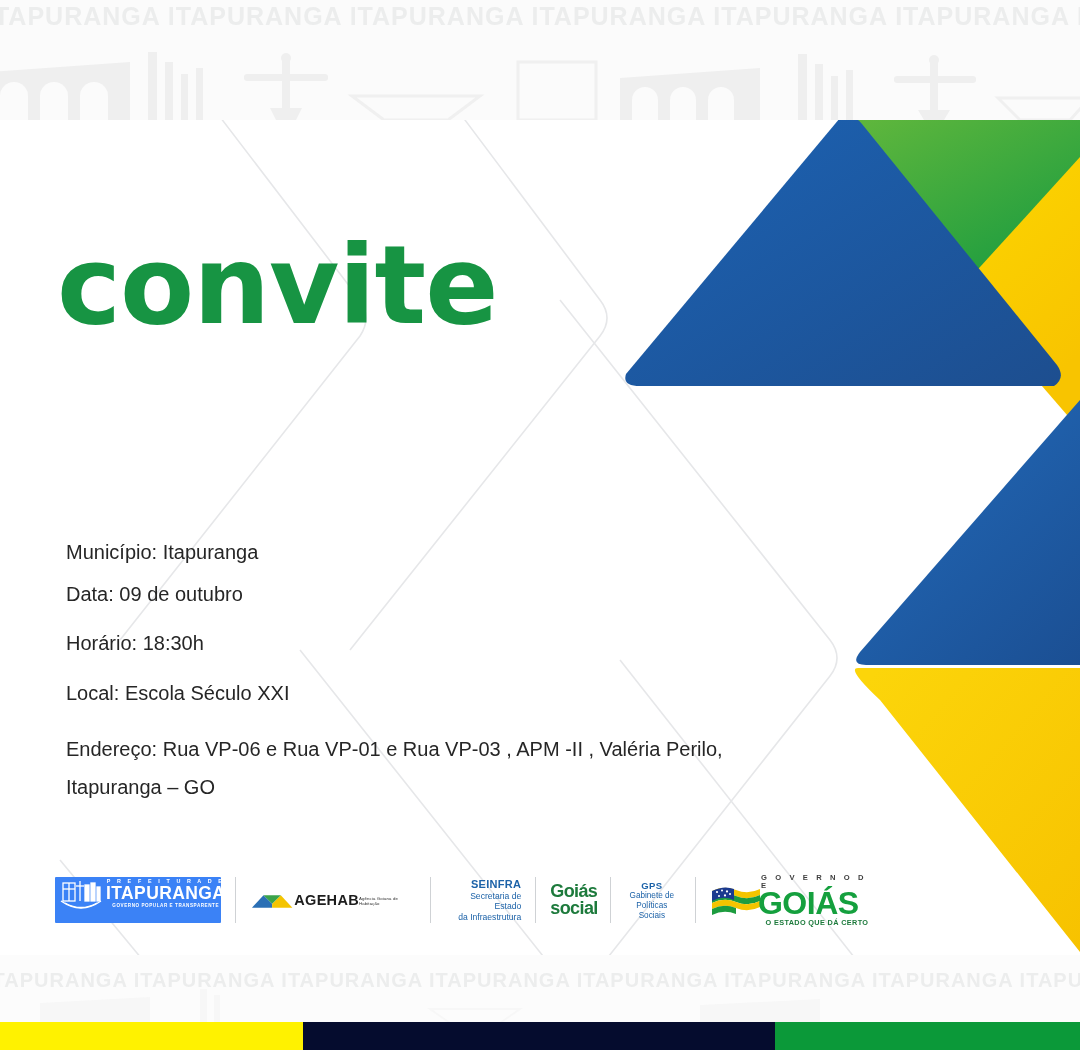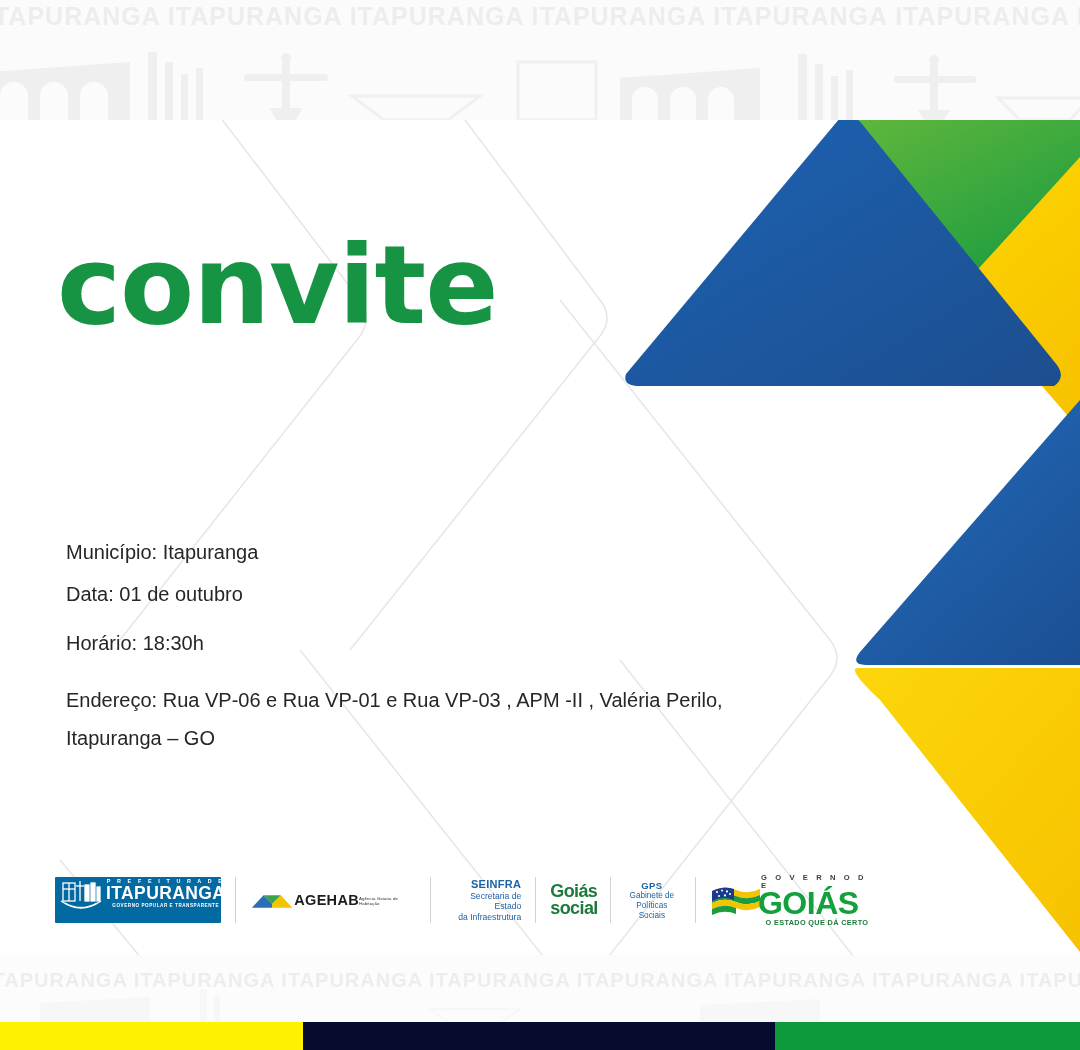--- a/index.html
+++ b/index.html
@@ -72,21 +72,21 @@
     height:56px;display:flex;align-items:center;
   }
   .logo-cell{display:flex;align-items:center;height:56px;}
   .divider{
     width:1px;height:46px;background:#cfd2d5;
     margin:0 14px;flex:none;
   }
 
   
   .prefeitura{
-    background:#0369a1;height:46px;width:166px;
+    background:#3b82f6;height:46px;width:166px;
     display:flex;align-items:center;border-radius:1px;
     padding:0 0 13px 4px;box-sizing:border-box;
   }
   .pref-crest{width:44px;height:38px;flex:none;}
   .pref-txt{margin-left:3px;color:#fff;line-height:1;}
   .pref-small{font-size:5.4px;letter-spacing:2.6px;font-weight:700;display:block;text-align:center;}
   .pref-big{font-size:17.5px;font-weight:700;letter-spacing:.4px;display:block;line-height:1.05;}
   .pref-tag{font-size:4.6px;letter-spacing:.55px;font-weight:700;display:block;text-align:center;margin-top:1px;}
 
   
@@ -235,22 +235,23 @@
     <div class="wm-text">ITAPURANGA  ITAPURANGA  ITAPURANGA  ITAPURANGA  ITAPURANGA  ITAPURANGA  ITAPURANGA  ITAPURANGA  ITAPURANGA  ITAPURANGA  ITAPURANGA  ITAPURANGA</div>
   </div>
 
   <div class="content">
 
     <div class="convite">convite</div>
 
 
     <div class="details">
       <span class="row">Município: Itapuranga</span>
-      <span class="row gap">Data: 01 de outubro</span>
+      <span class="row gap">Data: 09 de outubro</span>
       <span class="row gap">Horário: 18:30h</span>
+      <span class="row gap">Local: Escola Século XXI</span>
       <span class="row addr">Endereço: Rua VP-06 e Rua VP-01 e Rua VP-03 , APM -II , Valéria Perilo,</span>
       <span class="row addr">Itapuranga – GO</span>
     </div>
 
     <div class="logos">
 
       <div class="logo-cell">
         <div class="prefeitura">
           <svg class="pref-crest" viewBox="0 0 44 38" aria-hidden="true">
             <g fill="none" stroke="#ffffff" stroke-width="1.3">

